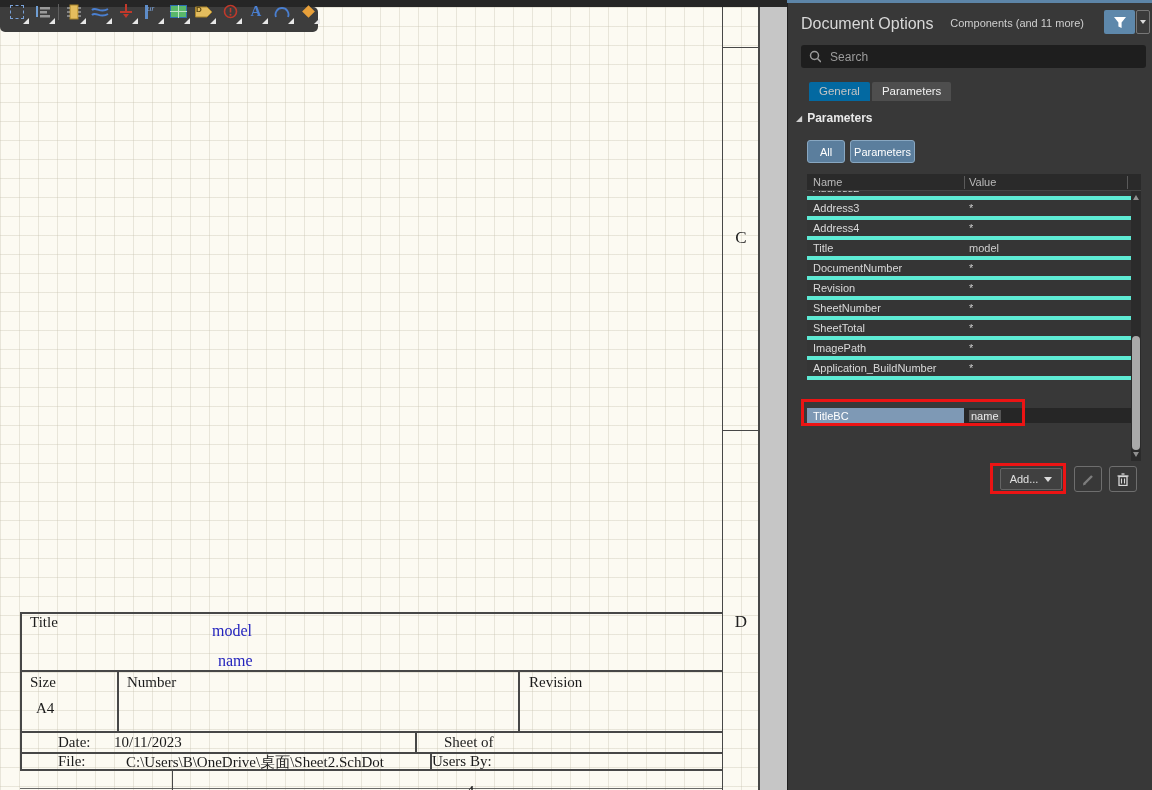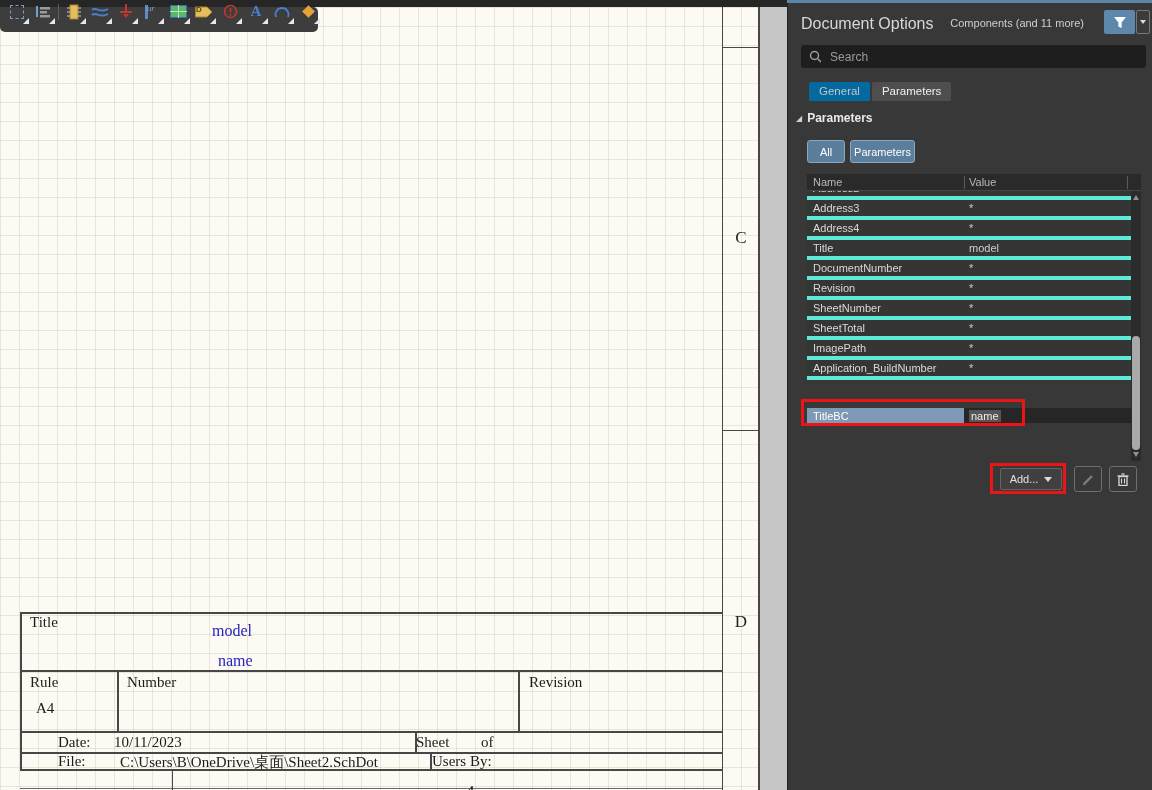--- a/index.html
+++ b/index.html
@@ -113,30 +113,30 @@
   <div class="ln" style="left:20px;top:752px;width:703px;height:1.5px;"></div>
   <div class="ln" style="left:20px;top:769px;width:703px;height:1.5px;"></div>
   <div class="ln" style="left:117px;top:670px;width:1.5px;height:62px;"></div>
   <div class="ln" style="left:518px;top:670px;width:1.5px;height:62px;"></div>
   <div class="ln" style="left:415px;top:731px;width:1.5px;height:22px;"></div>
   <div class="ln" style="left:430px;top:752px;width:1.5px;height:18px;"></div>
 
   <div class="st" style="left:30px;top:614px;">Title</div>
   <div class="st blue" style="left:212px;top:622px;font-size:16px;">model</div>
   <div class="st blue" style="left:218px;top:652px;font-size:16px;">name</div>
-  <div class="st" style="left:30px;top:674px;">Rule</div>
+  <div class="st" style="left:30px;top:674px;">Size</div>
   <div class="st" style="left:36px;top:700px;text-align:center;">A4</div>
   <div class="st" style="left:127px;top:674px;font-family:Liberation Serif, serif;">Number</div>
   <div class="st" style="left:529px;top:674px;">Revision</div>
   <div class="st" style="left:58px;top:734px;">Date:</div>
   <div class="st" style="left:114px;top:734px;">10/11/2023</div>
-  <div class="st" style="left:416px;top:734px;">Sheet</div>
+  <div class="st" style="left:444px;top:734px;">Sheet</div>
   <div class="st" style="left:481px;top:734px;">of</div>
   <div class="st" style="left:58px;top:753px;">File:</div>
-  <div class="st" style="left:120px;top:753px;">C:\Users\B\OneDrive\桌面\Sheet2.SchDot</div>
+  <div class="st" style="left:126px;top:753px;">C:\Users\B\OneDrive\桌面\Sheet2.SchDot</div>
   <div class="st" style="left:432px;top:753px;">Users By:</div>
 </div>
 
 <div class="abs" id="toolbar">
   <span class="tbi">
     <span style="width:12px;height:12px;border:1px dashed #7aa2d8;"></span>
       <span class="dd"></span>
   </span>
   <span class="tbi">
     <svg width="15" height="13">

